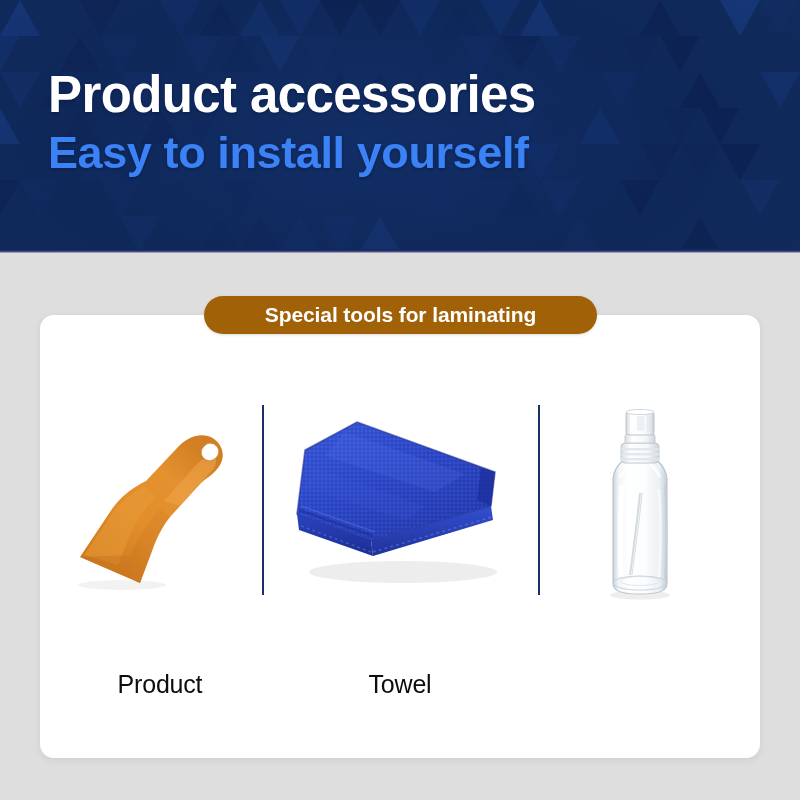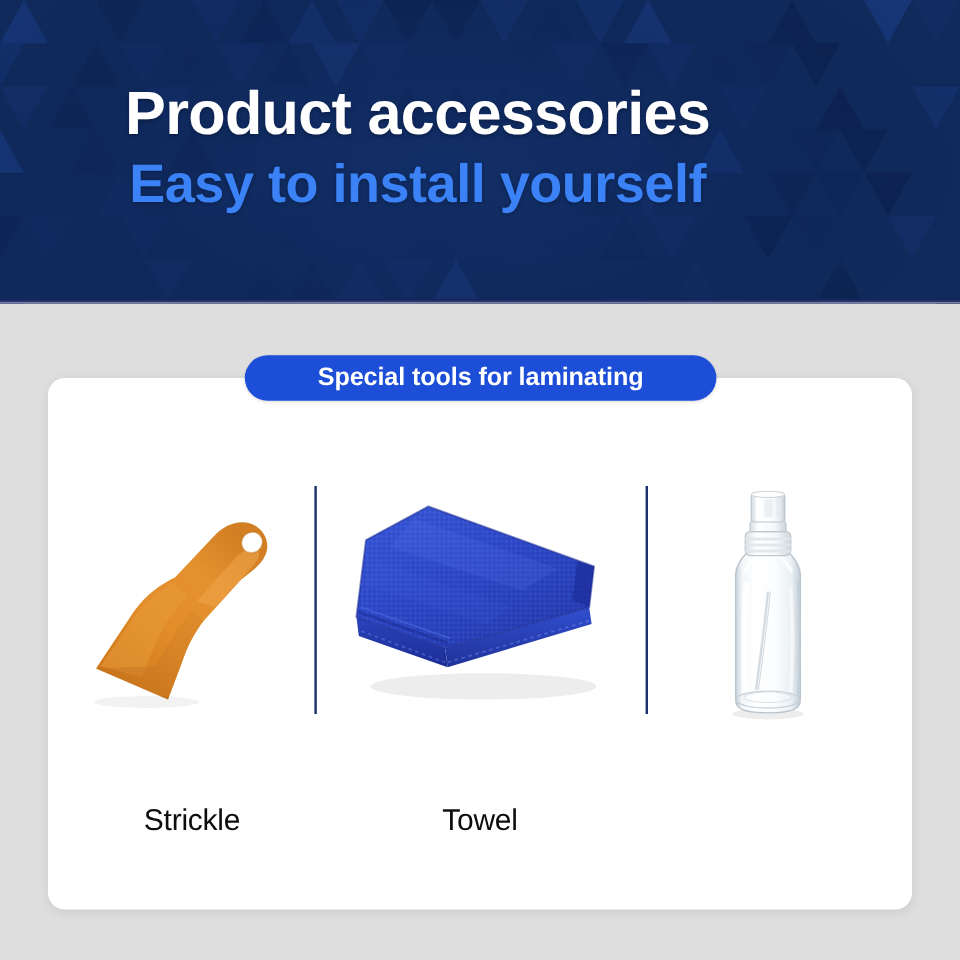--- a/index.html
+++ b/index.html
@@ -46,24 +46,25 @@
     left: 0; top: 249px;
     width: 800px; height: 4px;
     background: linear-gradient(to bottom, #0d2254 0%, #2b3470 55%, #c9c9d2 100%);
   }
   #banner-text {
     position: absolute;
     left: 0; top: 0;
     width: 696px; height: 253px;
     display: flex;
     flex-direction: column;
-    align-items: center;
+    align-items: flex-start;
     justify-content: center;
     padding-bottom: 6px;
     box-sizing: border-box;
+    padding-left: 48px;
   }
   #title-line1 {
     color: #ffffff;
     font-size: 51px;
     font-weight: bold;
     letter-spacing: -0.6px;
     line-height: 1.06;
     white-space: nowrap;
     text-shadow: 0 1px 3px rgba(6,16,42,0.45);
   }
@@ -78,21 +79,21 @@
     text-shadow: 0 1px 3px rgba(6,16,42,0.45);
   }
 
   
   #section-pill {
     position: absolute;
     left: 204px;
     top: 296px;
     width: 393px;
     height: 38px;
-    background: #1d4ed8;
+    background: #a16207;
     border-radius: 19px;
     display: flex;
     align-items: center;
     justify-content: center;
     z-index: 5;
     box-shadow: 0 1px 3px rgba(0,0,0,0.14);
   }
   #section-pill-label {
     color: #ffffff;
     font-size: 21px;
@@ -349,21 +350,21 @@
 
         <path d="M 20 152 L 80 178 L 92 146 C 96 134 102 122 110 112 L 100 104
                  C 88 118 78 134 70 150 Z" fill="url(#strickleEdge)" opacity="0.45"></path>
 
         <ellipse cx="150" cy="47" rx="9" ry="8.5" transform="rotate(-42 150 47)" fill="#ffffff"></ellipse>
         <ellipse cx="150" cy="47" rx="9" ry="8.5" transform="rotate(-42 150 47)" fill="none" stroke="#c4741c" stroke-width="1.2" opacity="0.5"></ellipse>
 
         <ellipse cx="62" cy="180" rx="44" ry="5" fill="#000000" opacity="0.05"></ellipse>
       </svg>
     </div>
-    <div class="tool-label">Strickle</div>
+    <div class="tool-label">Product</div>
   </div>
 
   <div class="tool-cell">
     <div class="tool-figure">
       <svg class="photo" width="230" height="190" viewBox="0 0 230 190">
         <defs>
           <linearGradient id="towelTop" x1="0.1" y1="0" x2="0.9" y2="1">
             <stop offset="0%" stop-color="#3756d8"></stop>
             <stop offset="45%" stop-color="#2c47c8"></stop>
             <stop offset="100%" stop-color="#2339ad"></stop>

